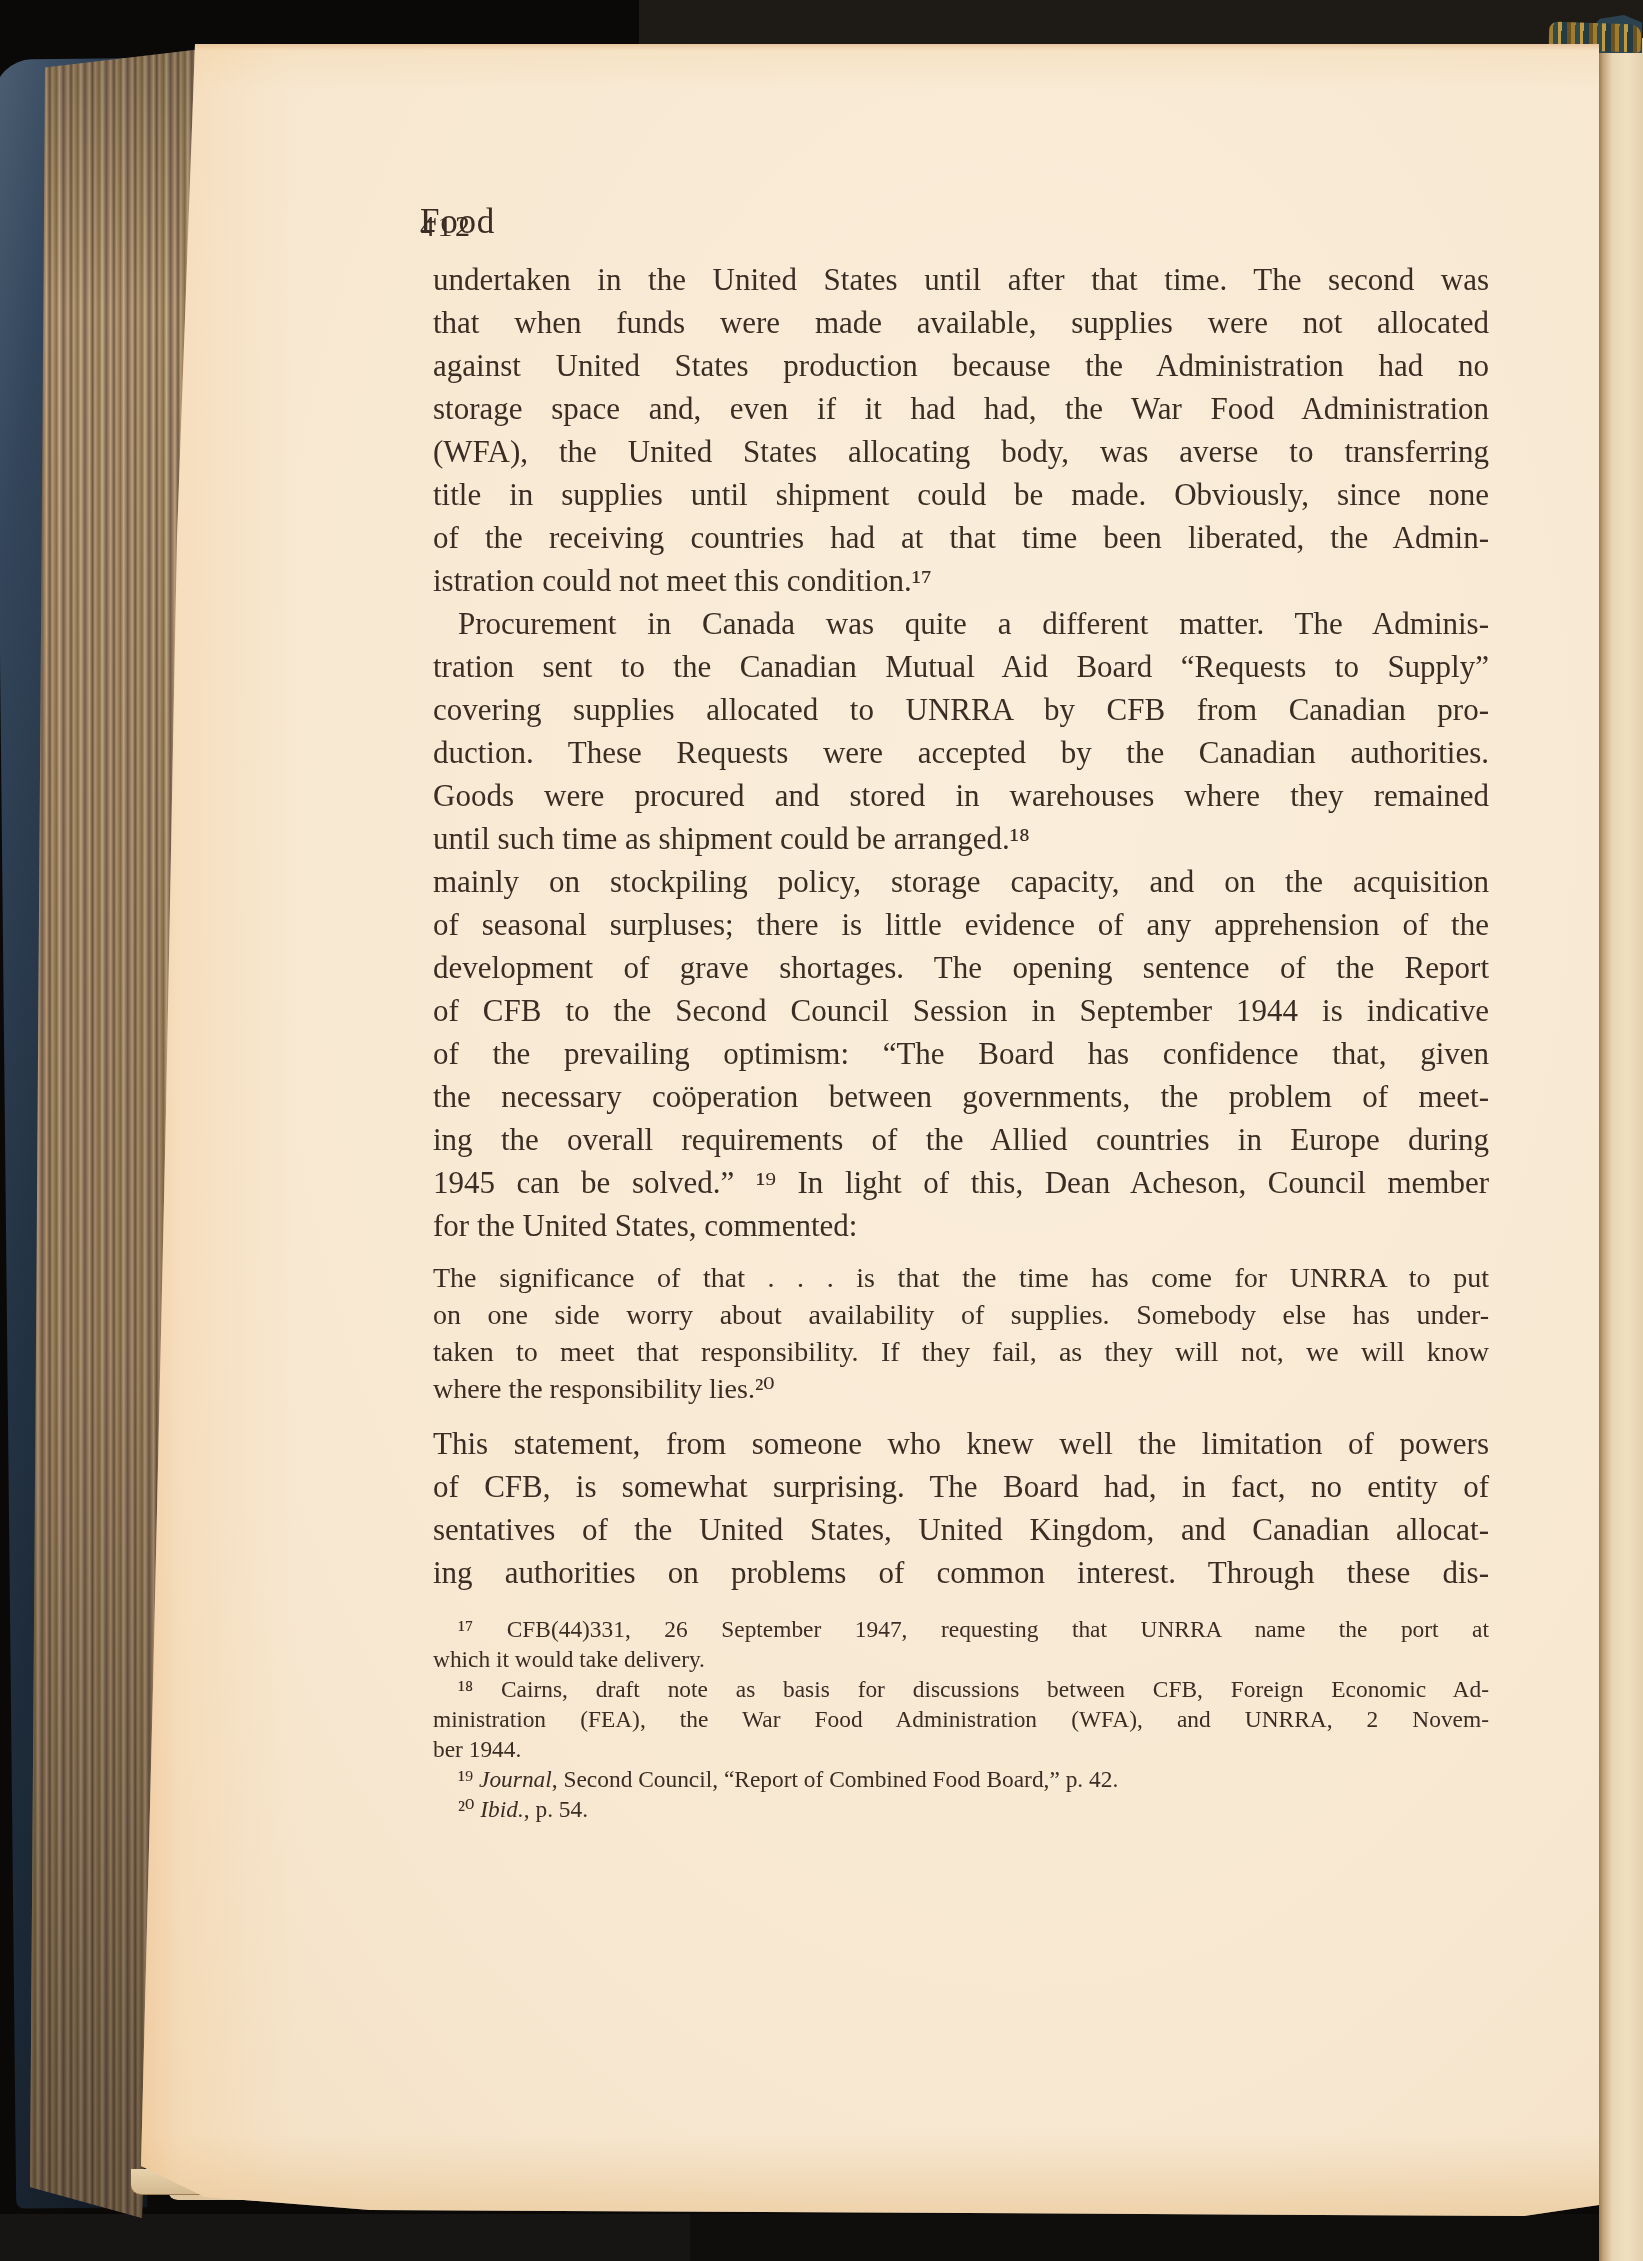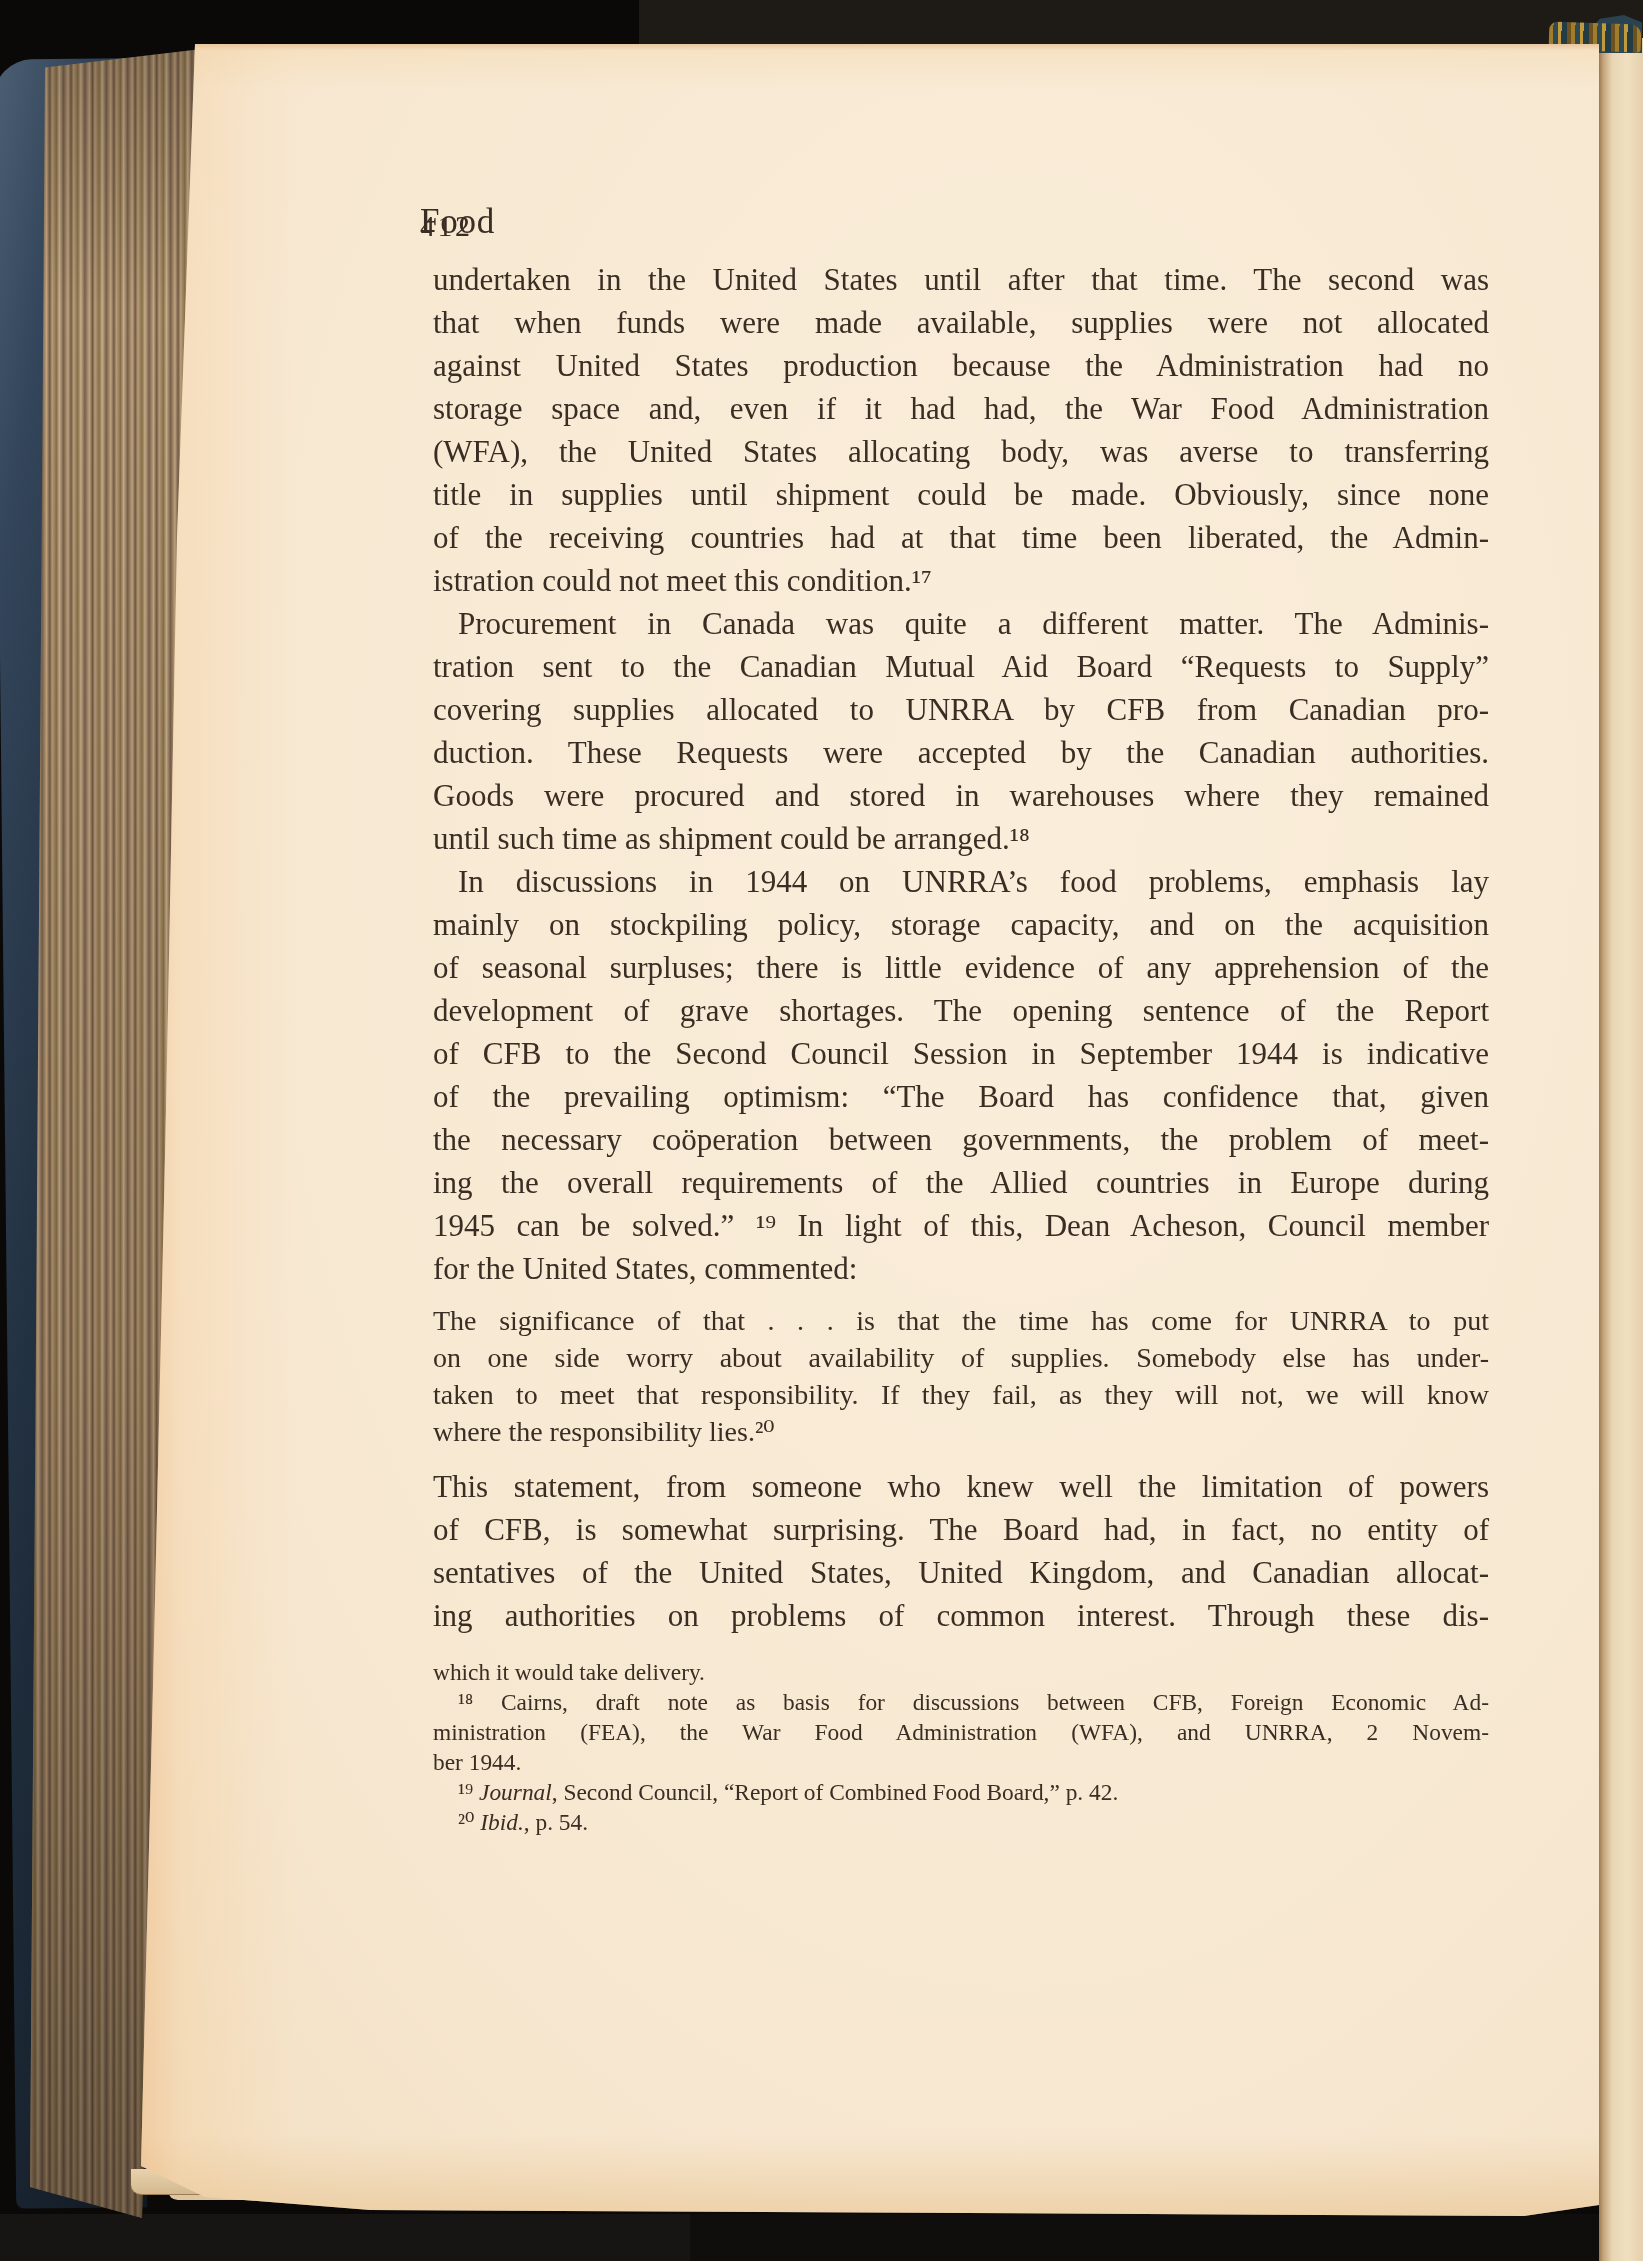--- a/index.html
+++ b/index.html
@@ -95,21 +95,20 @@
       </div>
       <div class="block para">
         <div class="line ind"><span>Procurement in Canada was quite a different matter. The Adminis-</span></div>
         <div class="line"><span>tration sent to the Canadian Mutual Aid Board “Requests to Supply”</span></div>
         <div class="line"><span>covering supplies allocated to UNRRA by CFB from Canadian pro-</span></div>
         <div class="line"><span>duction. These Requests were accepted by the Canadian authorities.</span></div>
         <div class="line"><span>Goods were procured and stored in warehouses where they remained</span></div>
         <div class="line nj"><span>until such time as shipment could be arranged.¹⁸</span></div>
       </div>
       <div class="block para">
-        <div class="line ind"><span>In discussions in 1944 on UNRRA’s food problems, emphasis lay</span></div>
         <div class="line"><span>mainly on stockpiling policy, storage capacity, and on the acquisition</span></div>
         <div class="line"><span>of seasonal surpluses; there is little evidence of any apprehension of the</span></div>
         <div class="line"><span>development of grave shortages. The opening sentence of the Report</span></div>
         <div class="line"><span>of CFB to the Second Council Session in September 1944 is indicative</span></div>
         <div class="line"><span>of the prevailing optimism: “The Board has confidence that, given</span></div>
         <div class="line"><span>the necessary coöperation between governments, the problem of meet-</span></div>
         <div class="line"><span>ing the overall requirements of the Allied countries in Europe during</span></div>
         <div class="line"><span>1945 can be solved.” ¹⁹ In light of this, Dean Acheson, Council member</span></div>
         <div class="line nj"><span>for the United States, commented:</span></div>
       </div>
@@ -119,20 +118,21 @@
         <div class="line"><span>taken to meet that responsibility. If they fail, as they will not, we will know</span></div>
         <div class="line nj"><span>where the responsibility lies.²⁰</span></div>
       </div>
       <div class="block para">
         <div class="line"><span>This statement, from someone who knew well the limitation of powers</span></div>
         <div class="line"><span>of CFB, is somewhat surprising. The Board had, in fact, no entity of</span></div>
         <div class="line"><span>sentatives of the United States, United Kingdom, and Canadian allocat-</span></div>
         <div class="line"><span>ing authorities on problems of common interest. Through these dis-</span></div>
       </div>
       <div class="block footnote">
+        <div class="line ind"><span>¹⁷ CFB(44)331, 26 September 1947, requesting that UNRRA name the port at</span></div>
         <div class="line nj"><span>which it would take delivery.</span></div>
       </div>
       <div class="block footnote">
         <div class="line ind"><span>¹⁸ Cairns, draft note as basis for discussions between CFB, Foreign Economic Ad-</span></div>
         <div class="line"><span>ministration (FEA), the War Food Administration (WFA), and UNRRA, 2 Novem-</span></div>
         <div class="line nj"><span>ber 1944.</span></div>
       </div>
       <div class="block footnote">
         <div class="line nj ind"><span>¹⁹ </span><em>Journal</em><span>, Second Council, “Report of Combined Food Board,” p. 42.</span></div>
       </div>

